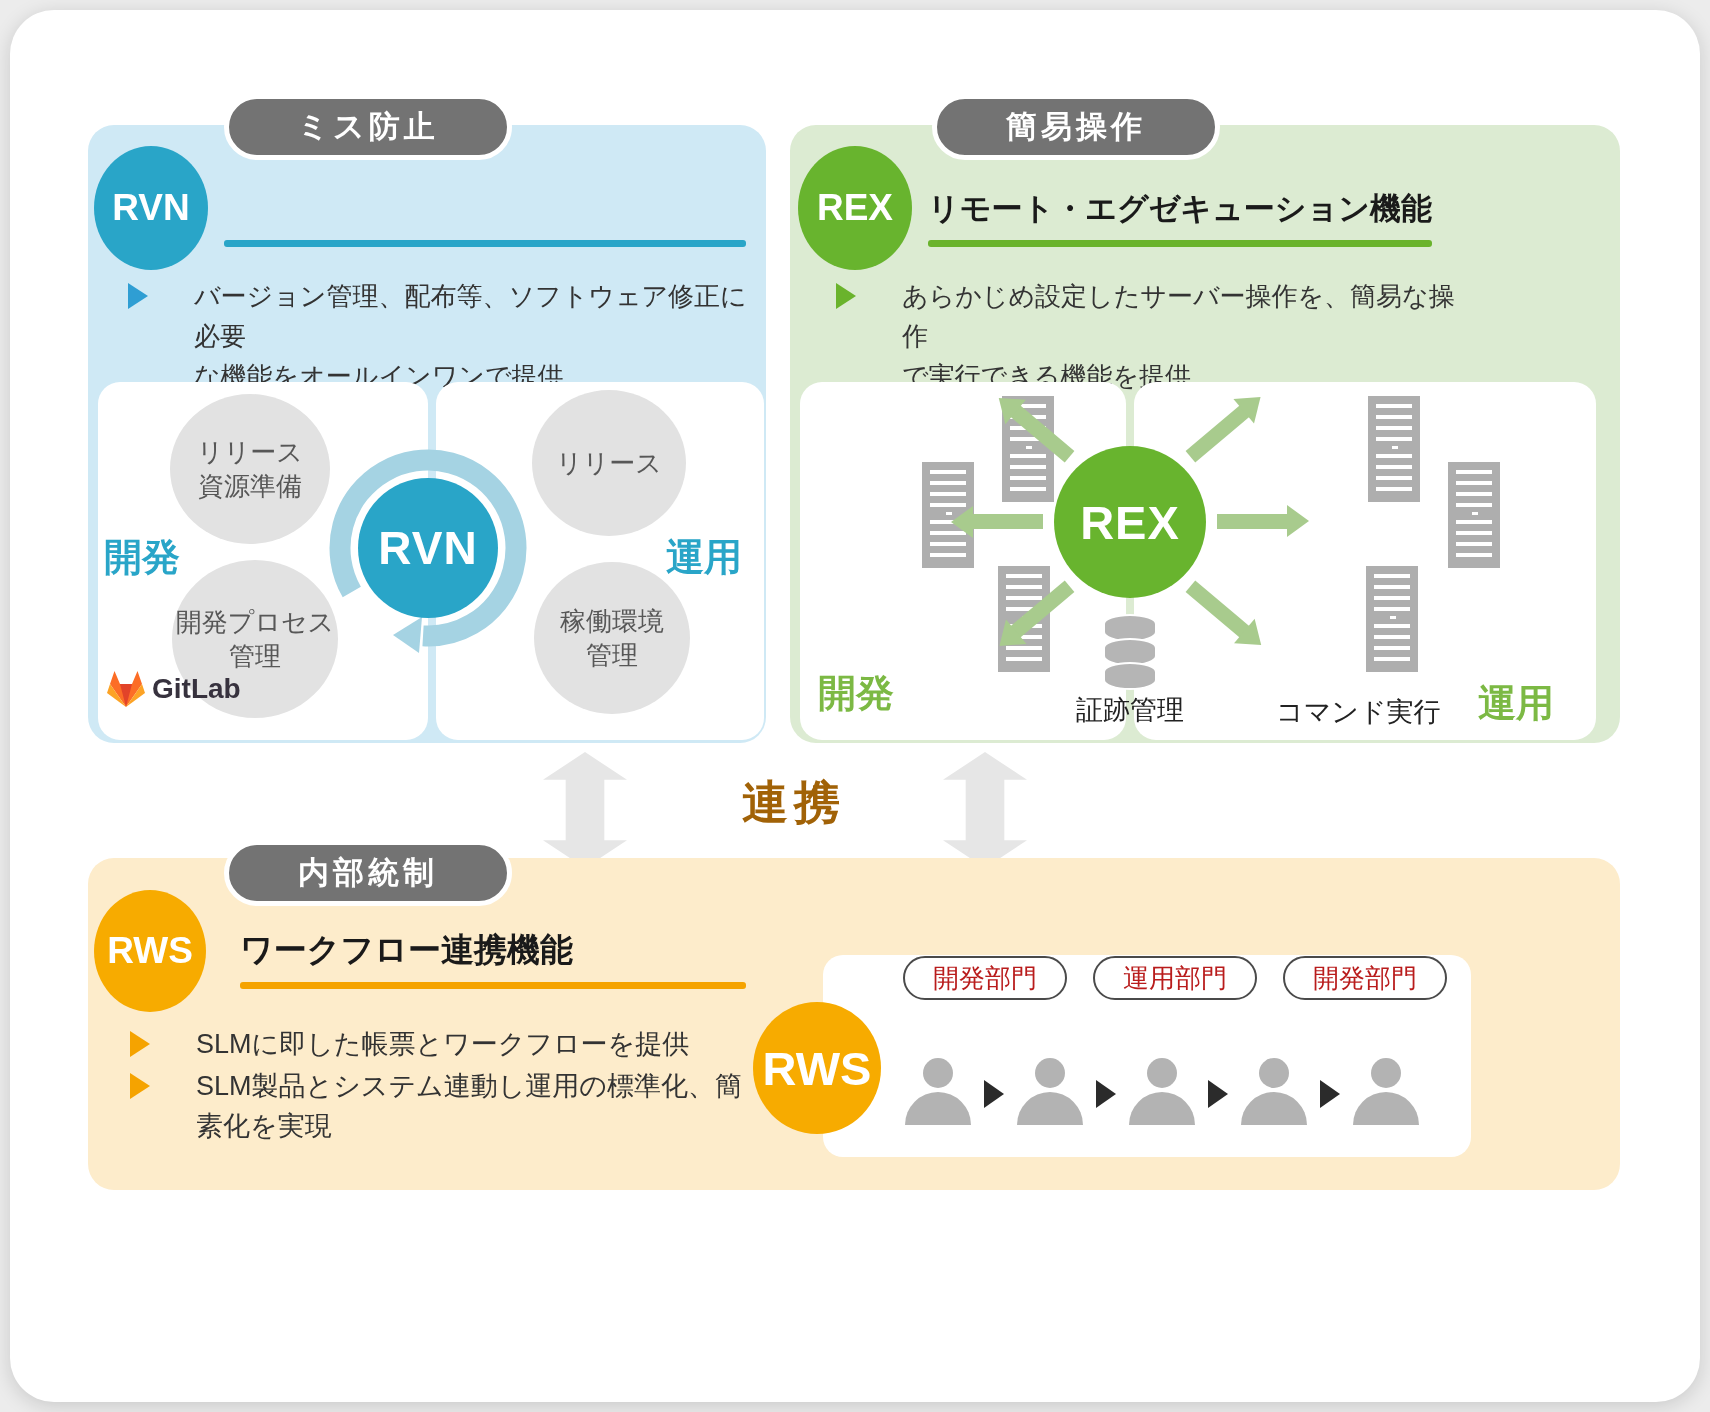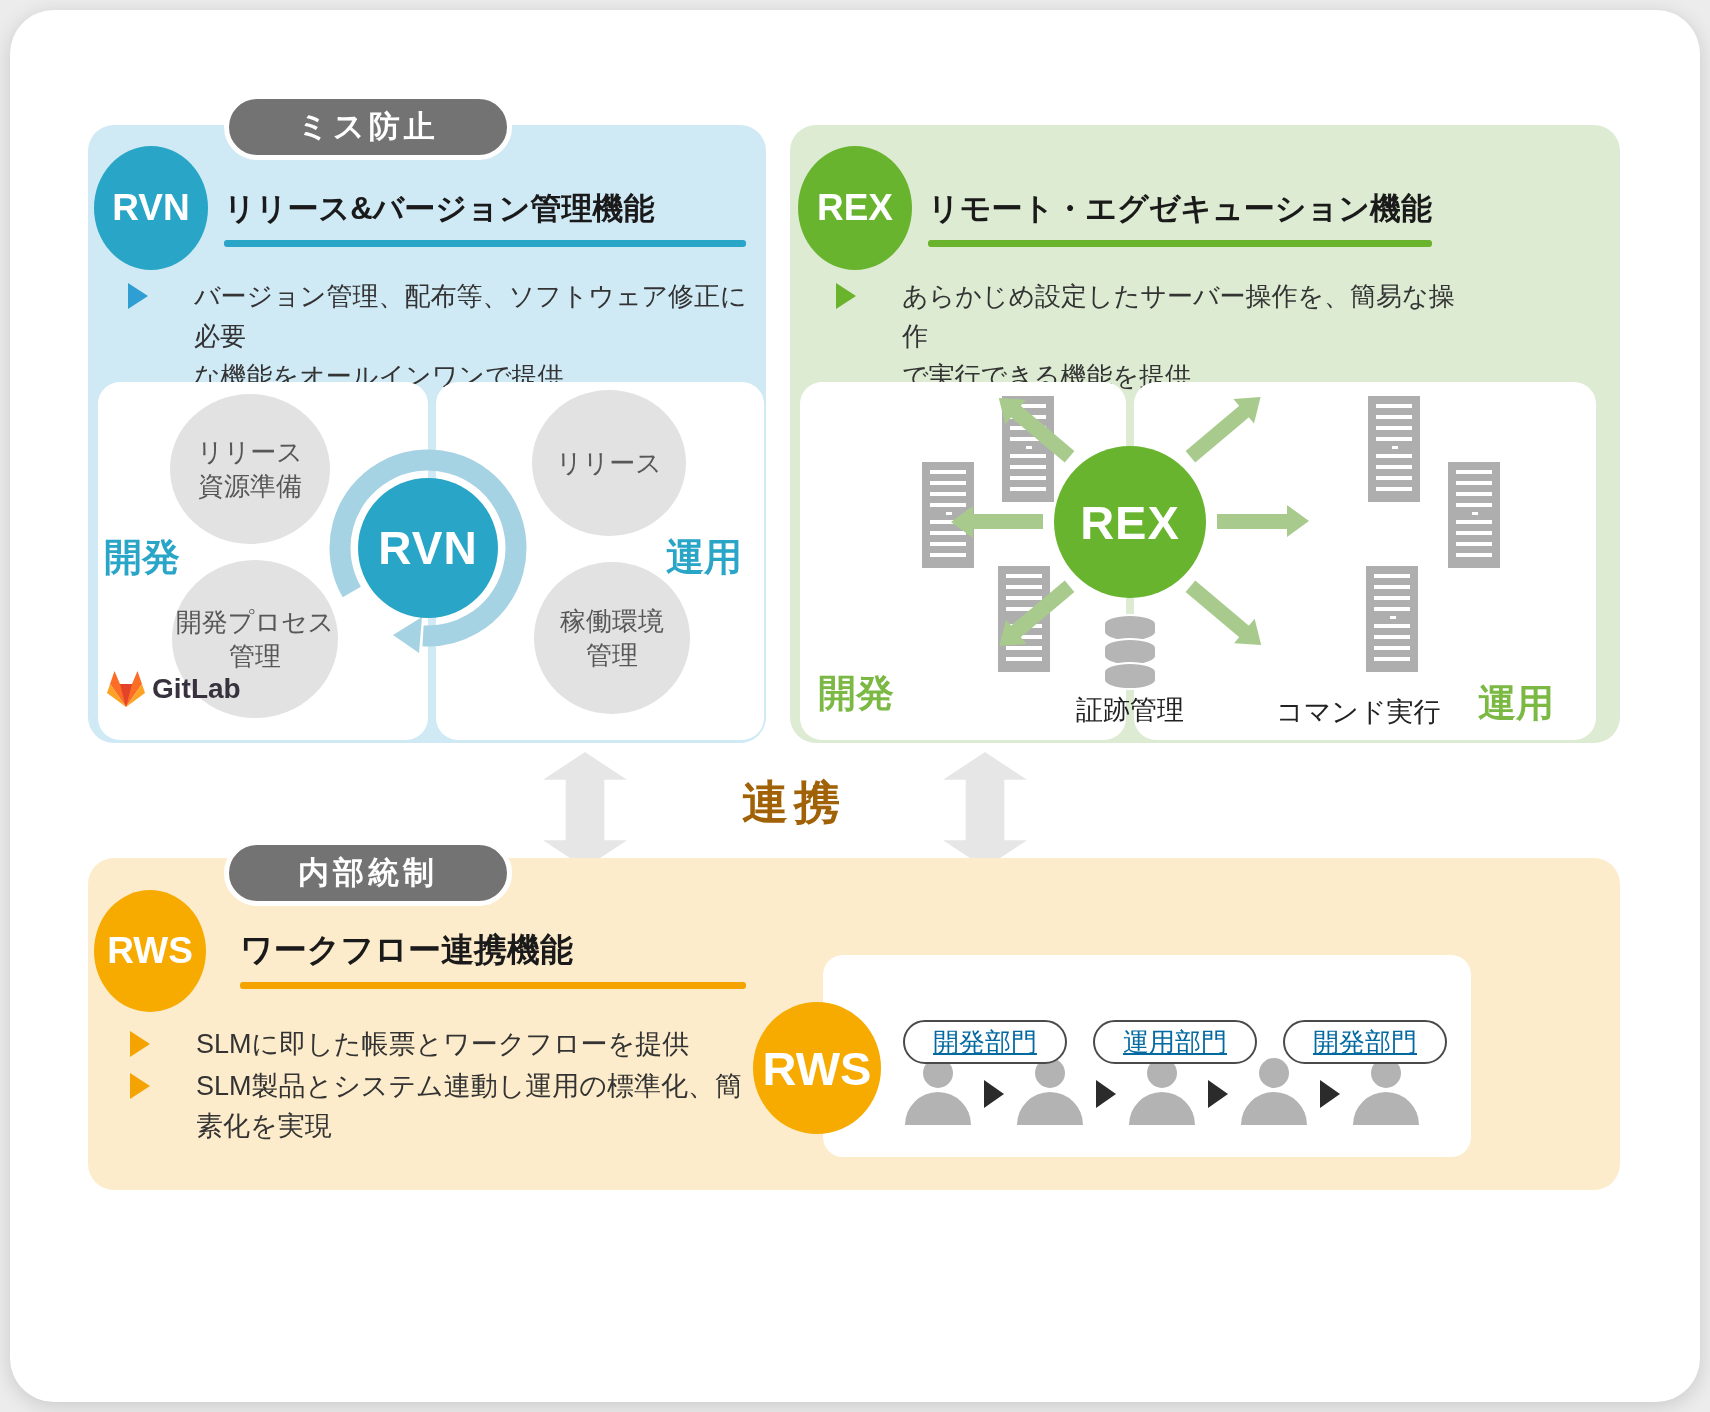--- a/index.html
+++ b/index.html
@@ -49,43 +49,42 @@
     background-position:8px 8px,8px 58px,24px 50px;}
   .rarrow{position:absolute;width:72px;height:15px;background:#a8cb8d;z-index:2;}
   .rarrow::after{content:"";position:absolute;right:-20px;top:-9px;width:0;height:0;
       border-top:16px solid transparent;border-bottom:16px solid transparent;border-left:22px solid #a8cb8d;}
   .dbl-arrow{position:absolute;width:84px;height:116px;background:#e6e6e6;
       clip-path:polygon(50% 0,100% 24%,73% 24%,73% 76%,100% 76%,50% 100%,0 76%,27% 76%,27% 24%,0 24%);}
   .link-label{position:absolute;left:742px;top:772px;font-size:46px;font-weight:bold;color:#a16207;
       letter-spacing:6px;}
   .gitlab{position:absolute;left:106px;top:670px;display:flex;align-items:center;z-index:4;}
   .gitlab span{font-size:28px;font-weight:bold;color:#37323e;margin-left:6px;}
-  .dept-pill{position:absolute;top:1020px;width:160px;height:40px;background:#ffffff;border:2px solid #4a4a4a;
-      border-radius:22px;display:flex;align-items:center;justify-content:center;font-size:26px;color:#0369a1;
-      z-index:3;text-decoration:underline;}
+  .dept-pill{position:absolute;top:956px;width:160px;height:40px;background:#ffffff;border:2px solid #4a4a4a;
+      border-radius:22px;display:flex;align-items:center;justify-content:center;font-size:26px;color:#b91c1c;
+      z-index:3;}
   .person{position:absolute;width:76px;height:70px;z-index:2;}
   .p-head{width:30px;height:30px;border-radius:50%;background:#b3b3b3;margin:0 auto;}
   .p-body{width:66px;height:33px;border-radius:33px 33px 0 0;background:#b3b3b3;margin:4px auto 0;}
   .flow-tri{position:absolute;width:0;height:0;border-top:14px solid transparent;
       border-bottom:14px solid transparent;border-left:20px solid #2b2b2b;z-index:2;}
   .small-label{position:absolute;font-size:27px;color:#222222;white-space:nowrap;}
   .big-rws{position:absolute;left:753px;top:1002px;width:128px;height:132px;border-radius:50%;background:#f7ab00;
       display:flex;align-items:center;justify-content:center;color:#fff;font-size:47px;font-weight:bold;z-index:4;}
   .dbicon{position:absolute;left:1098px;top:612px;z-index:3;}
 </style>
 </head>
 <body>
 
 <div class="canvas">
   <div class="card"></div>
 
   <div class="panel panel-rvn"></div>
   <div class="badge" style="left:224px;top:94px;width:278px;">ミス防止</div>
   <div class="abbr abbr-rvn">RVN</div>
-  <div class="ptitle" style="left:224px;top:188px;font-size:31px;">リリース&amp;バージョン管理機能</div>
   <div class="underline" style="left:224px;top:240px;width:522px;background:#29a5c8;"></div>
   <div class="bullet-row" style="left:128px;top:276px;width:628px;">
     <div class="tri"></div>
     <div class="desc">バージョン管理、配布等、ソフトウェア修正に必要
 な機能をオールインワンで提供</div>
   </div>
   <div class="whitebox" style="left:98px;top:382px;width:330px;height:358px;"></div>
   <div class="whitebox" style="left:436px;top:382px;width:328px;height:358px;"></div>
   <div class="gcircle" style="left:170px;top:394px;width:160px;height:150px;">リリース
 資源準備</div>
@@ -110,20 +109,21 @@
     <svg width="40" height="38" viewBox="0 0 40 38">
       <path d="M20 37 L4 14 L8.5 1 L14 14 H26 L31.5 1 L36 14 Z" fill="#fc6d26"></path>
       <path d="M20 37 L14 14 H26 Z" fill="#e24329"></path>
       <path d="M4 14 L1 23 L20 37 Z" fill="#fca326"></path>
       <path d="M36 14 L39 23 L20 37 Z" fill="#fca326"></path>
     </svg>
     <span>GitLab</span>
   </div>
 
   <div class="panel panel-rex"></div>
+  <div class="badge" style="left:932px;top:94px;width:278px;">簡易操作</div>
   <div class="abbr abbr-rex">REX</div>
   <div class="ptitle" style="left:928px;top:188px;font-size:31px;">リモート・エグゼキューション機能</div>
   <div class="underline" style="left:928px;top:240px;width:504px;background:#6ab32c;"></div>
   <div class="bullet-row" style="left:836px;top:276px;width:620px;">
     <div class="tri tri-green"></div>
     <div class="desc">あらかじめ設定したサーバー操作を、簡易な操作
 で実行できる機能を提供</div>
   </div>
   <div class="whitebox" style="left:800px;top:382px;width:326px;height:358px;"></div>
   <div class="whitebox" style="left:1134px;top:382px;width:462px;height:358px;"></div>

